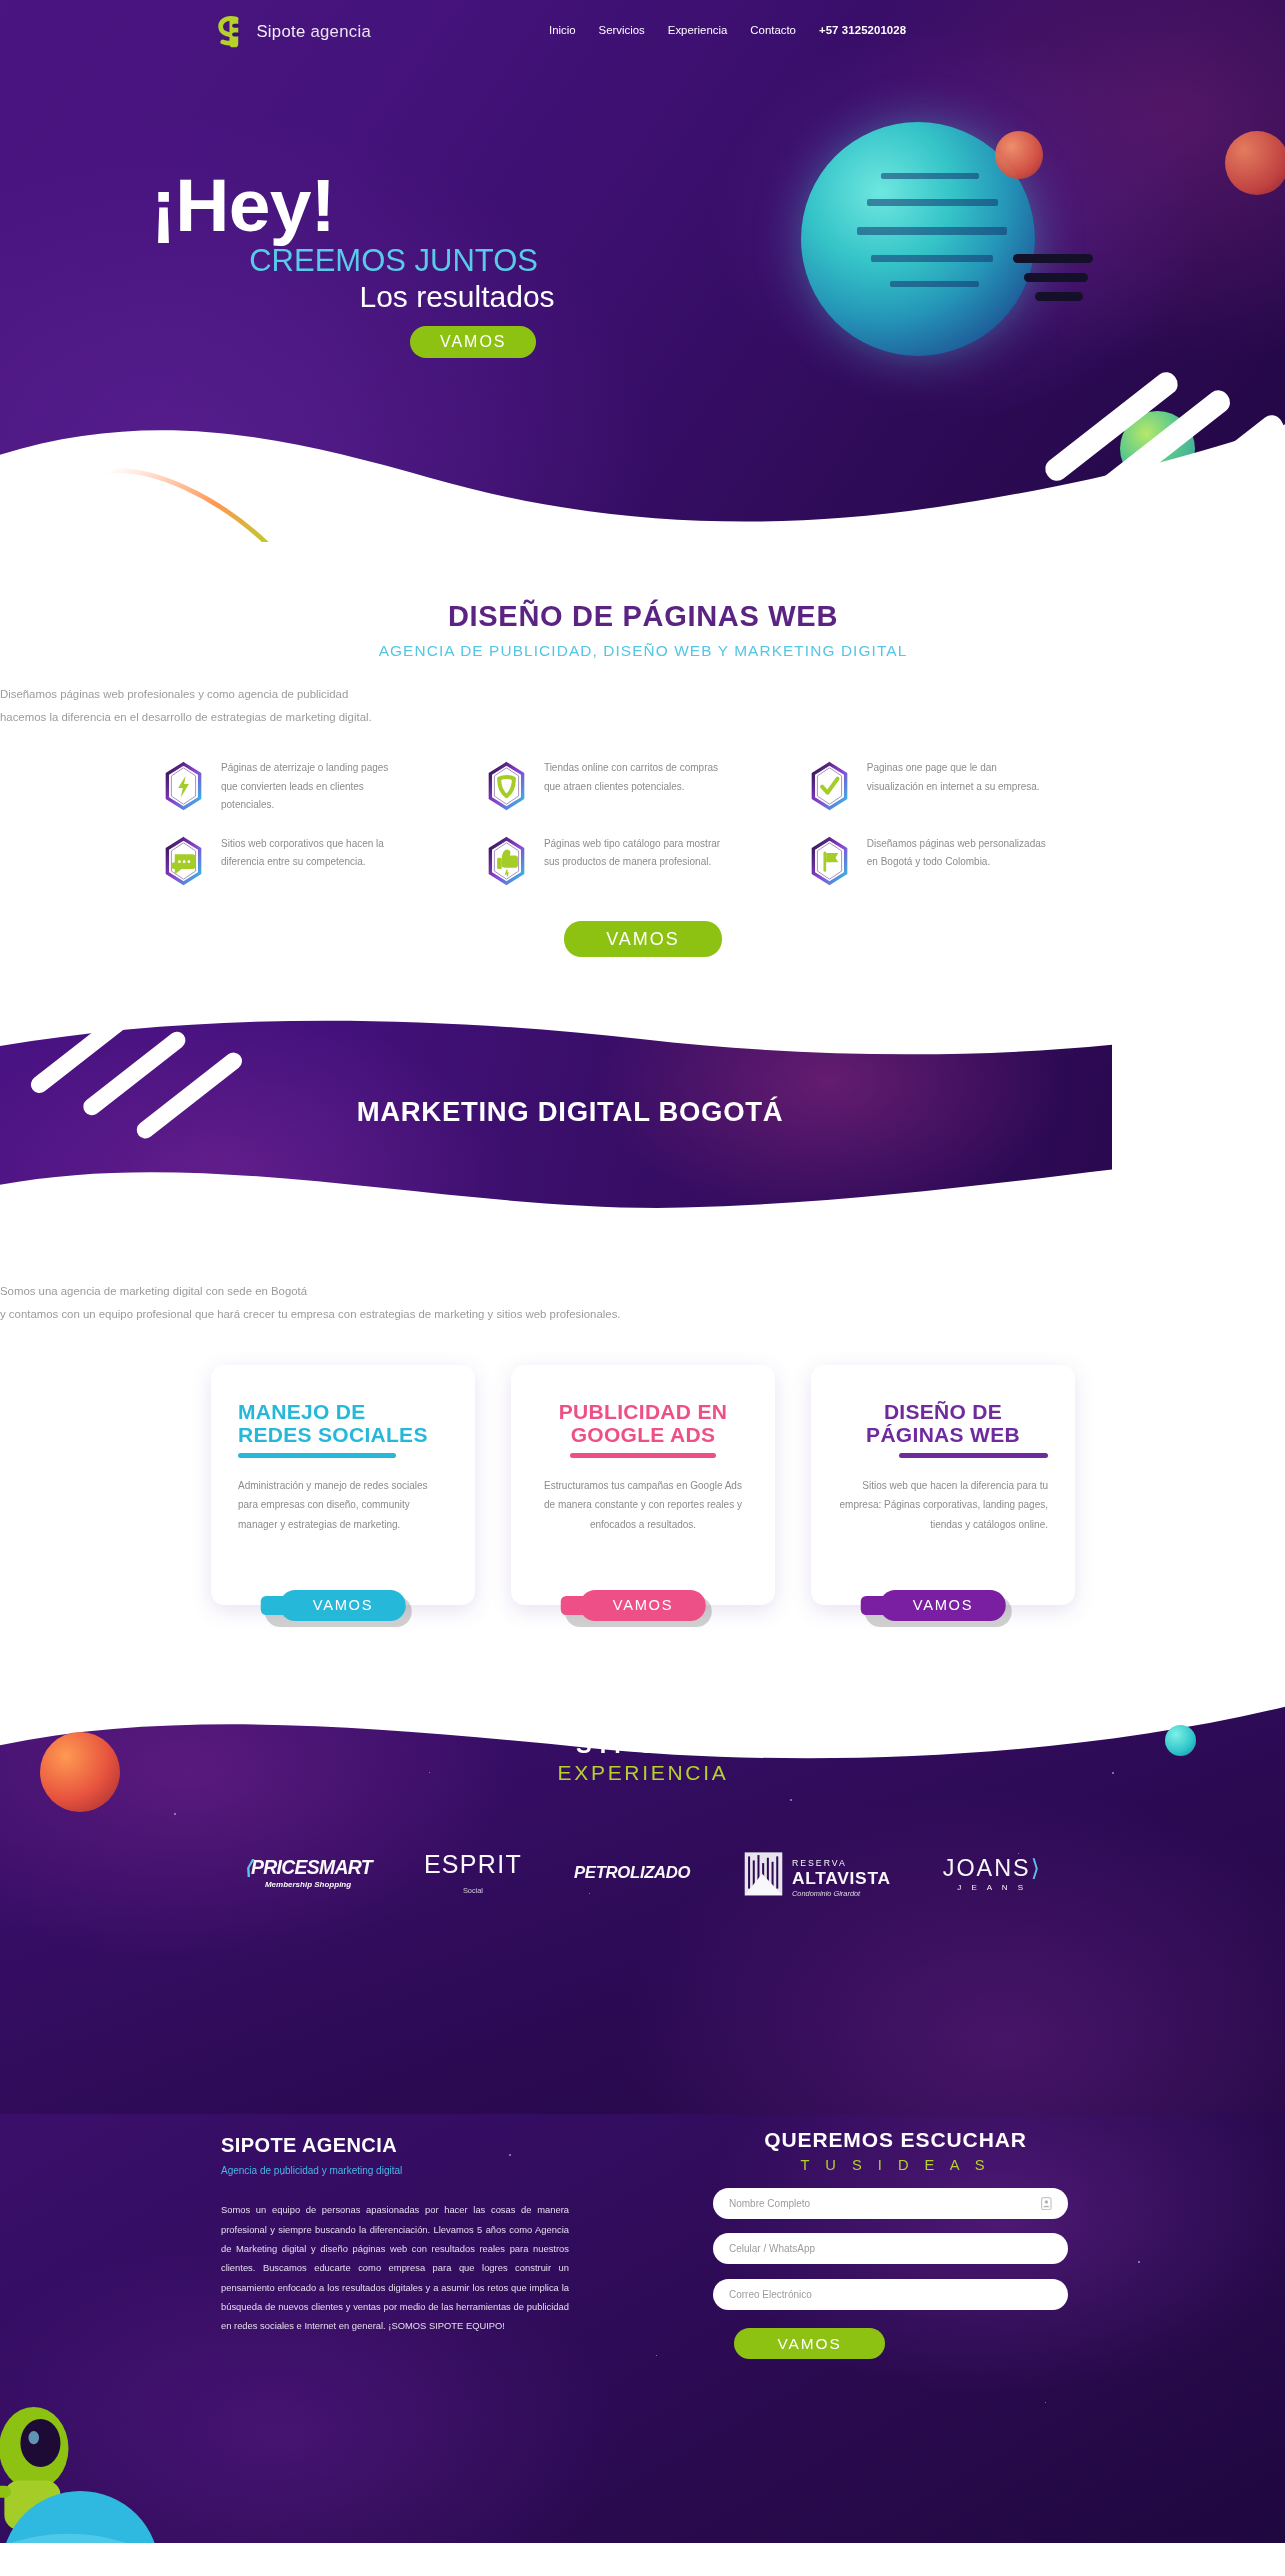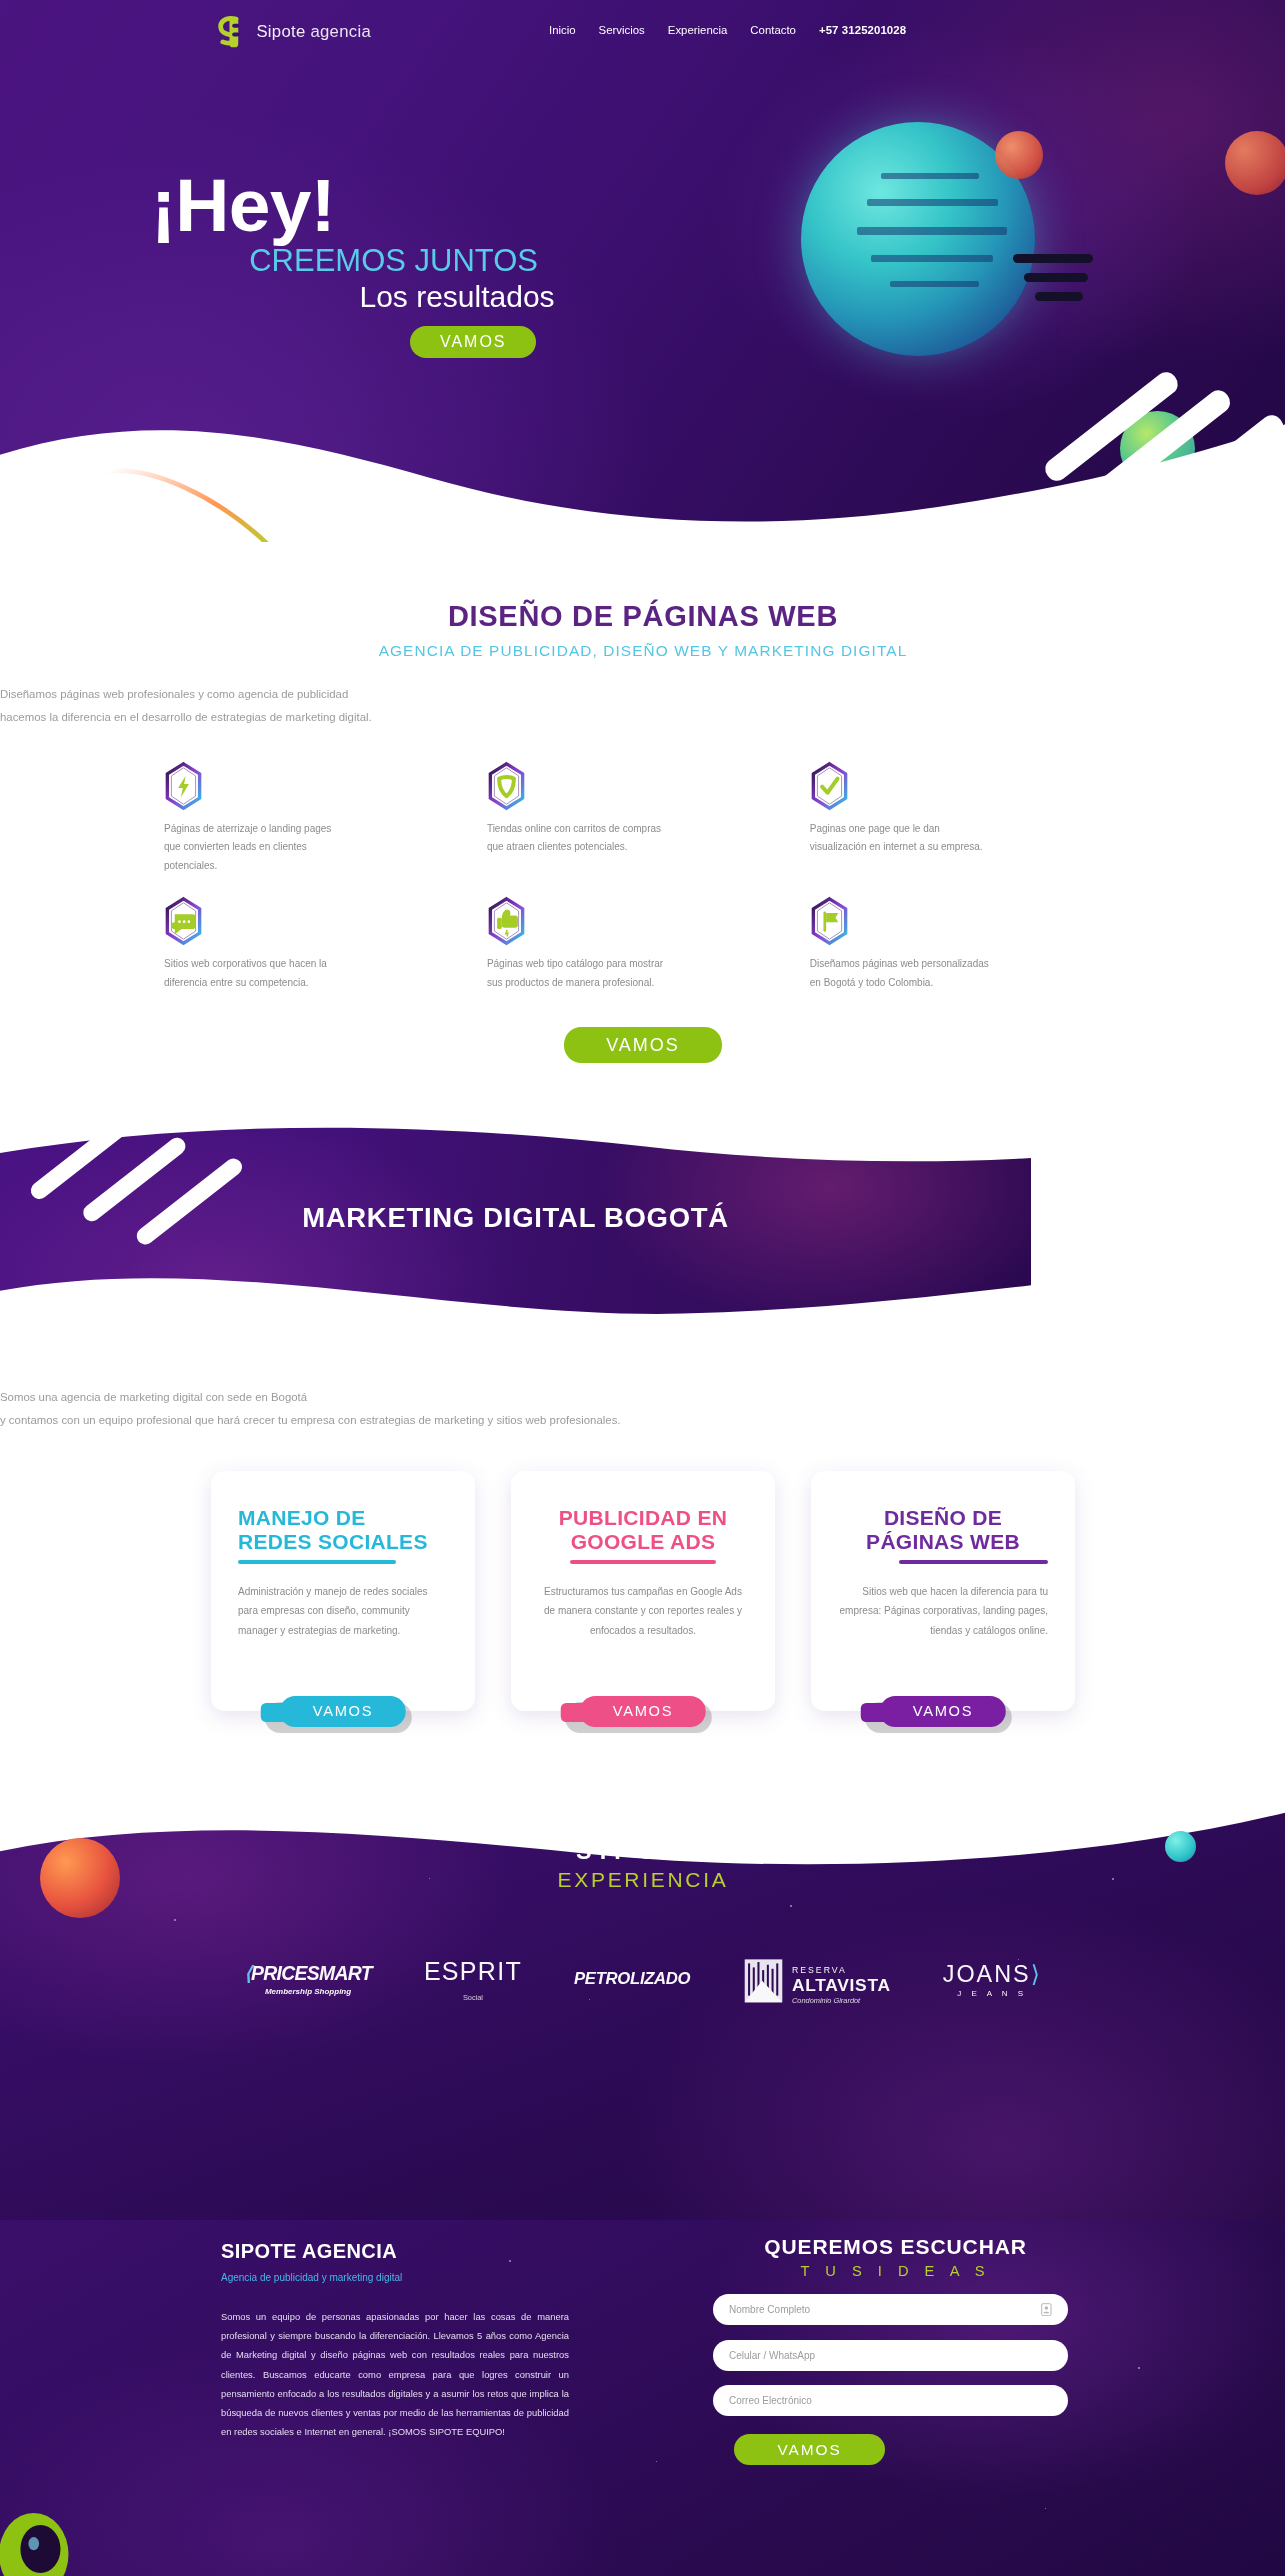--- a/index.html
+++ b/index.html
@@ -80,28 +80,28 @@
   #comet-tail{position:absolute; left:104px; top:462px; width:194px; height:107px; z-index:25;}
 
   
   #sec2{position:relative; width:1286px; padding-top:58px; background:#fff;}
   .h2-main{font-size:29px; font-weight:700; color:#5c2482; text-align:center; letter-spacing:0.7px;}
   .h2-sub{font-size:15.4px; color:#53c6e4; text-align:center; letter-spacing:1.1px; margin-top:8.7px;}
   .lead{font-size:11.4px; color:#9b9b9b; text-align:left; line-height:2.0; margin-top:23px; font-weight:300;}
 
   #features{width:958px; margin:31px auto 0; display:grid;
             grid-template-columns:repeat(3,1fr); row-gap:20px; column-gap:10.7px;}
-  .feat{display:flex; gap:9px; align-items:flex-start;flex-direction:column;}
+  .feat{display:flex; gap:18px; align-items:flex-start;}
   .hexwrap{flex:0 0 39px; width:39px; height:50px; position:relative; margin-top:1.3px;}
   .feat p{font-size:10px; color:#8c8c8c; line-height:1.85; font-weight:300; max-width:184px;}
   #sec2-btn{ text-align:center; margin-top:35px; padding-bottom:44px;}
   #sec2-btn .btn-vamos{ height:36px; line-height:36px; font-size:18px; padding:0 42px;}
 
   
-  #band{position:relative; width:1031px; height:221px; overflow:hidden;}
+  #band{position:relative; width:1112px; height:221px; overflow:hidden;padding-left:14px;}
   #band-bg{position:absolute; inset:0;
     background:
       radial-gradient(ellipse 335px 201px at 830px 80px, rgba(150,45,130,.5) 0%, rgba(70,18,120,0) 70%),
       radial-gradient(ellipse 402px 228px at 221px 174px, rgba(120,40,150,.55) 0%, rgba(58,14,100,0) 72%),
       linear-gradient(100deg,#4a1283 0%,#43117b 30%,#360d63 60%,#2b0950 100%);}
   #band h2{position:absolute; top:95px; width:100%; text-align:center; color:#fff;
            font-size:27.5px; font-weight:700; letter-spacing:0.7px; z-index:5;}
 
   
   #sec4{position:relative; width:1286px; background:#fff; padding-top:58px;}

